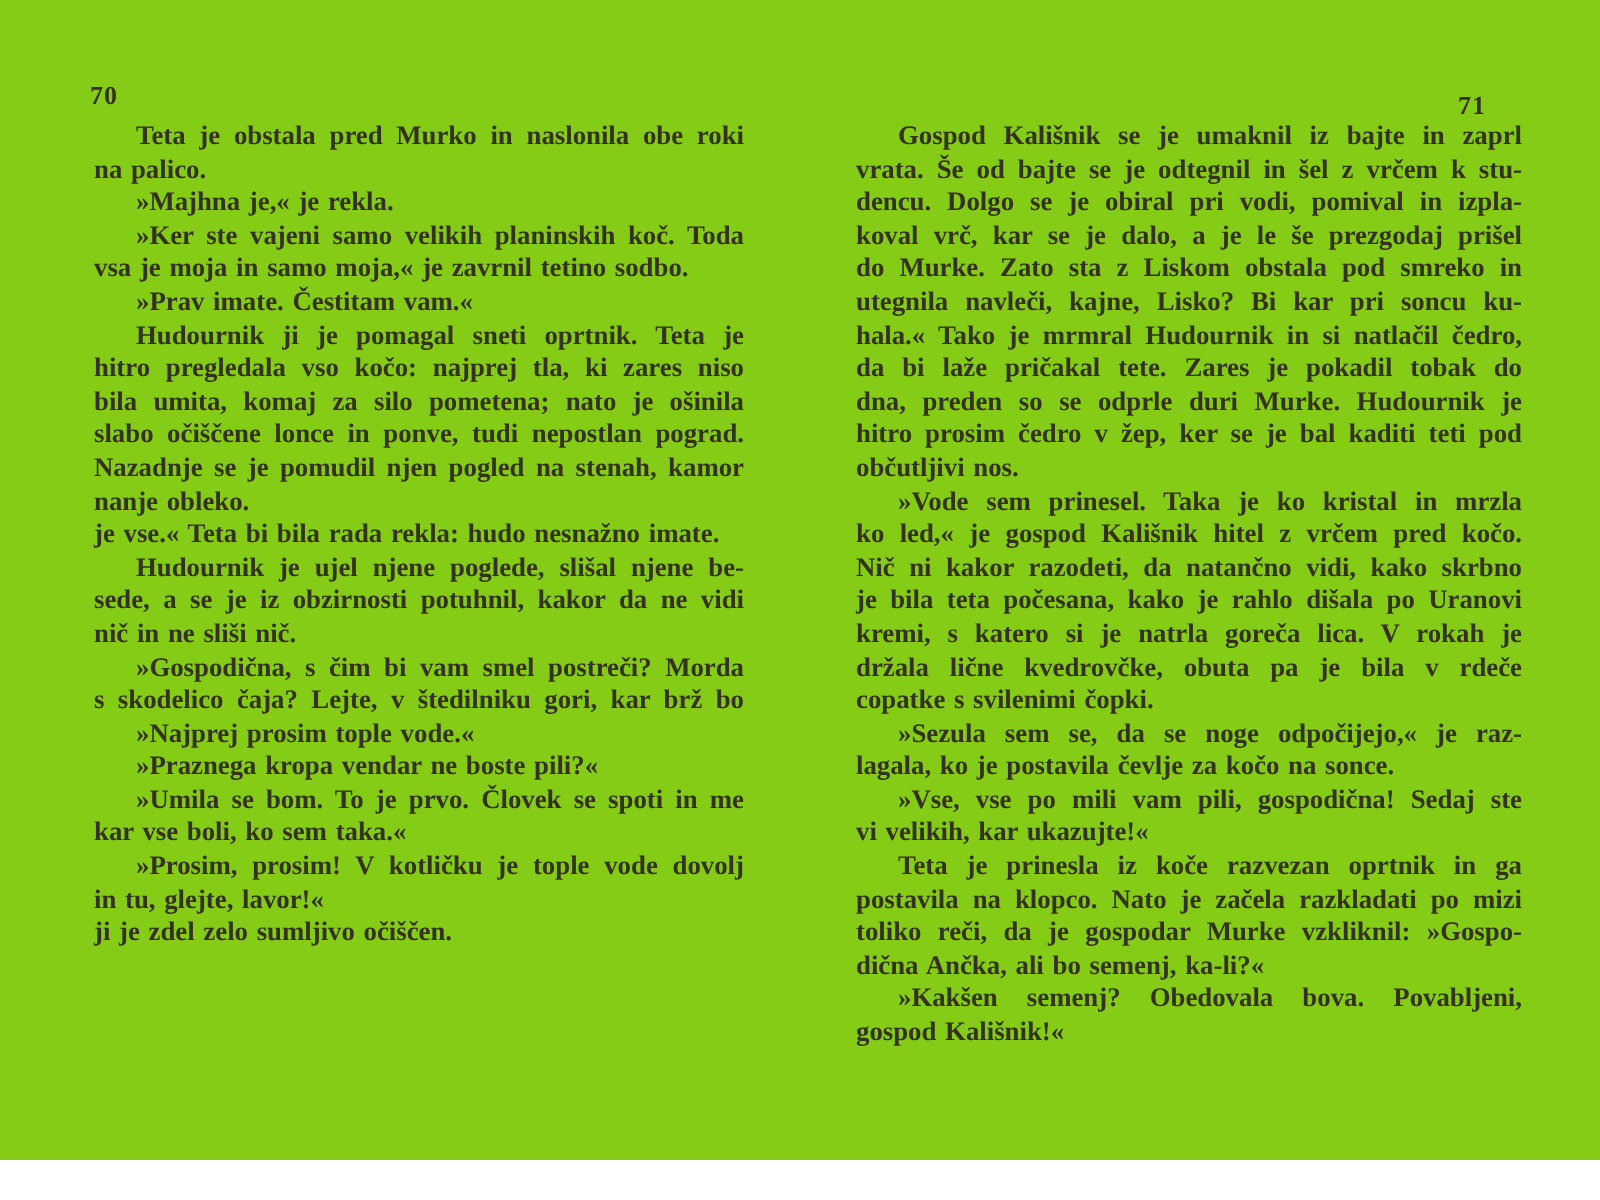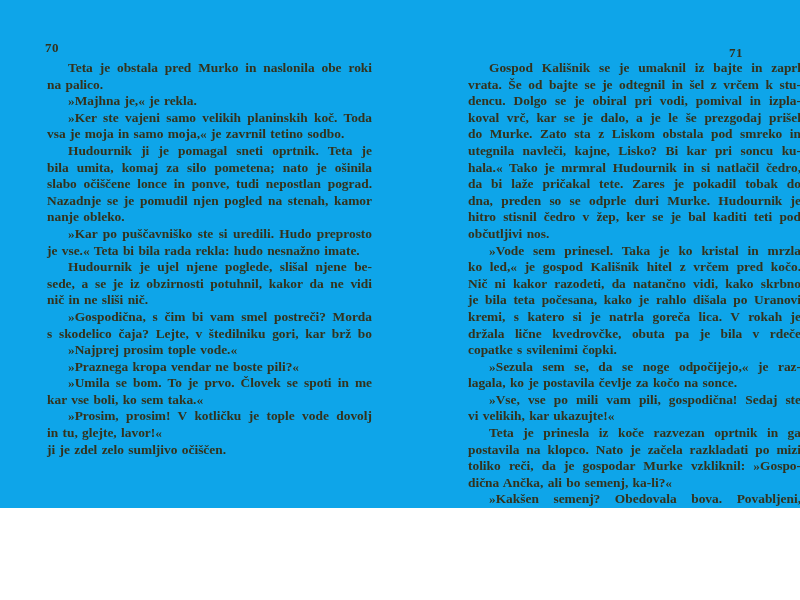--- a/index.html
+++ b/index.html
@@ -1,20 +1,20 @@
 <!DOCTYPE html>
 <html><head>
 <meta charset="utf-8">
 <style>
   html, body { margin: 0; padding: 0; }
   #scan {
     position: relative;
     width: 800px;
-    height: 508px;
-    background: #0ea5e9;
+    height: 580px;
+    background: #84cc16;
     overflow: hidden;
     font-family: "Liberation Serif", "DejaVu Serif", serif;
   }
   .pageno {
     position: absolute;
     font-weight: 700;
     font-size: 13px;
     line-height: 13px;
     color: #34321c;
     letter-spacing: 0.5px;
@@ -23,21 +23,21 @@
   #pageno-right { left: 729px; top: 46px; }
   .page-col {
     position: absolute;
     font-weight: 700;
     font-size: 13.4px;
     line-height: 16.6px;
     color: #34321c;
     word-spacing: 1px;
   }
   #left-col  { left: 47px;  top: 60px; width: 325px; }
-  #right-col { left: 468px; top: 60px; width: 333px; }
+  #right-col { left: 428px; top: 60px; width: 333px; }
   .paragraph { margin: 0; }
   .line { white-space: nowrap; }
   .line.just {
     text-align: justify;
     text-align-last: justify;
   }
   .line.first { padding-left: 21px; }
 </style>
 </head>
 <body>
@@ -54,28 +54,31 @@
         <div class="line">na palico.</div>
       </div>
       <div class="paragraph">
         <div class="line first">»Majhna je,« je rekla.</div>
       </div>
       <div class="paragraph">
         <div class="line first just">»Ker ste vajeni samo velikih planinskih koč. Toda</div>
         <div class="line">vsa je moja in samo moja,« je zavrnil tetino sodbo.</div>
       </div>
       <div class="paragraph">
+        <div class="line first">»Prav imate. Čestitam vam.«</div>
+      </div>
+      <div class="paragraph">
         <div class="line first just">Hudournik ji je pomagal sneti oprtnik. Teta je</div>
+        <div class="line just">hitro pregledala vso kočo: najprej tla, ki zares niso</div>
         <div class="line just">bila umita, komaj za silo pometena; nato je ošinila</div>
         <div class="line just">slabo očiščene lonce in ponve, tudi nepostlan pograd.</div>
         <div class="line just">Nazadnje se je pomudil njen pogled na stenah, kamor</div>
         <div class="line">nanje obleko.</div>
       </div>
       <div class="paragraph">
-        <div class="line first just">»Kar po puščavniško ste si uredili. Hudo preprosto</div>
         <div class="line">je vse.« Teta bi bila rada rekla: hudo nesnažno imate.</div>
       </div>
       <div class="paragraph">
         <div class="line first just">Hudournik je ujel njene poglede, slišal njene be-</div>
         <div class="line just">sede, a se je iz obzirnosti potuhnil, kakor da ne vidi</div>
         <div class="line">nič in ne sliši nič.</div>
       </div>
       <div class="paragraph">
         <div class="line first just">»Gospodična, s čim bi vam smel postreči? Morda</div>
         <div class="line just">s skodelico čaja? Lejte, v štedilniku gori, kar brž bo</div>
@@ -103,21 +106,21 @@
       <div class="paragraph">
         <div class="line first just">Gospod Kališnik se je umaknil iz bajte in zaprl</div>
         <div class="line just">vrata. Še od bajte se je odtegnil in šel z vrčem k stu-</div>
         <div class="line just">dencu. Dolgo se je obiral pri vodi, pomival in izpla-</div>
         <div class="line just">koval vrč, kar se je dalo, a je le še prezgodaj prišel</div>
         <div class="line just">do Murke. Zato sta z Liskom obstala pod smreko in</div>
         <div class="line just">utegnila navleči, kajne, Lisko? Bi kar pri soncu ku-</div>
         <div class="line just">hala.« Tako je mrmral Hudournik in si natlačil čedro,</div>
         <div class="line just">da bi laže pričakal tete. Zares je pokadil tobak do</div>
         <div class="line just">dna, preden so se odprle duri Murke. Hudournik je</div>
-        <div class="line just">hitro stisnil čedro v žep, ker se je bal kaditi teti pod</div>
+        <div class="line just">hitro prosim čedro v žep, ker se je bal kaditi teti pod</div>
         <div class="line">občutljivi nos.</div>
       </div>
       <div class="paragraph">
         <div class="line first just">»Vode sem prinesel. Taka je ko kristal in mrzla</div>
         <div class="line just">ko led,« je gospod Kališnik hitel z vrčem pred kočo.</div>
         <div class="line just">Nič ni kakor razodeti, da natančno vidi, kako skrbno</div>
         <div class="line just">je bila teta počesana, kako je rahlo dišala po Uranovi</div>
         <div class="line just">kremi, s katero si je natrla goreča lica. V rokah je</div>
         <div class="line just">držala lične kvedrovčke, obuta pa je bila v rdeče</div>
         <div class="line">copatke s svilenimi čopki.</div>

